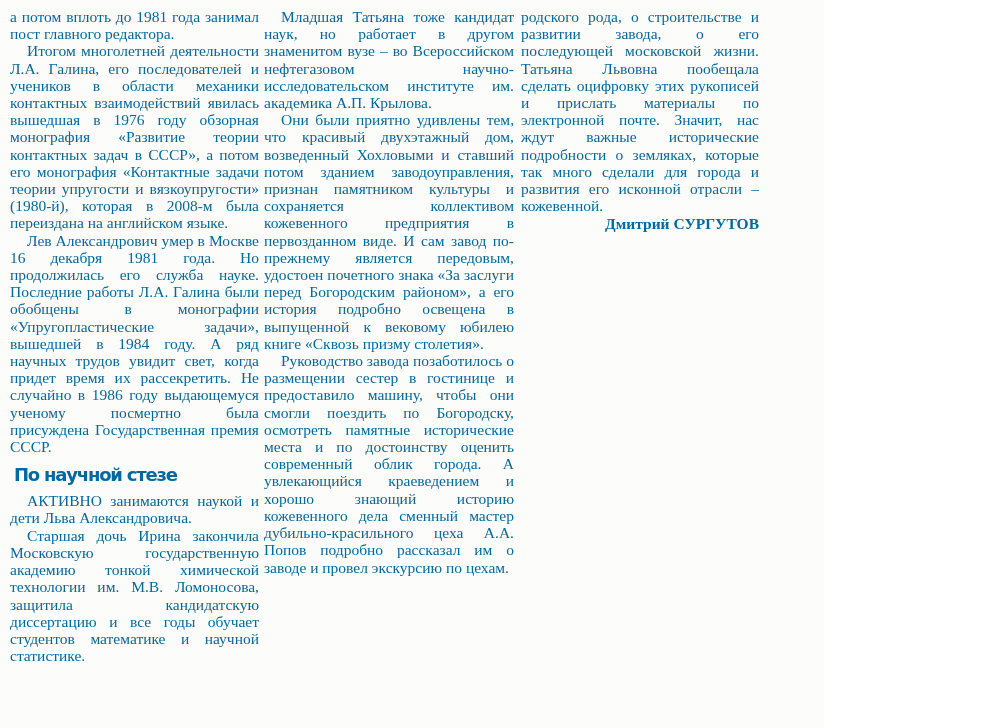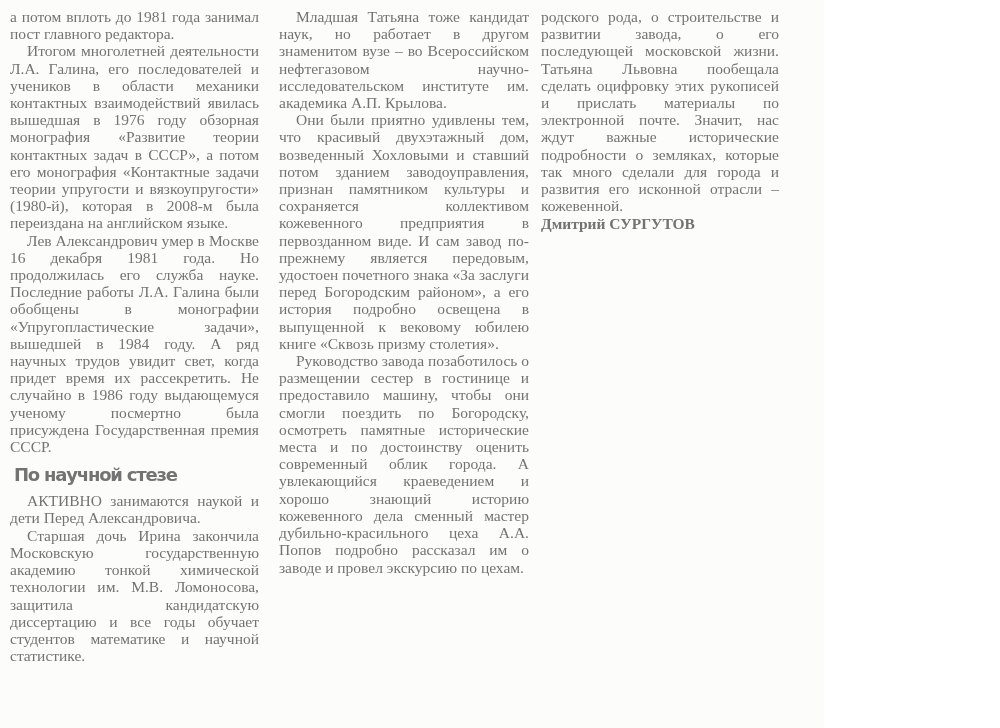--- a/index.html
+++ b/index.html
@@ -3,64 +3,64 @@
 <meta charset="utf-8">
 <style>
   html, body { margin: 0; padding: 0; }
   .page {
     position: relative;
     width: 824px;
     height: 728px;
     background: #fcfcfa;
     overflow: hidden;
     font-family: "Liberation Serif", serif;
-    color: #737373;
+    color: #0369a1;
   }
   .col {
     position: absolute;
     top: 8px;
     text-align: justify;
     font-size: 15.5px;
     line-height: 17.2px;
   }
   #col1 { left: 10px;  width: 249px; }
-  #col2 { left: 279px; width: 250px; }
-  #col3 { left: 541px; width: 238px; }
+  #col2 { left: 264px; width: 250px; }
+  #col3 { left: 521px; width: 238px; }
   .col p { margin: 0; text-indent: 17px; }
   .col p.noindent { text-indent: 0; }
   h2.section-heading {
     font-family: "DejaVu Sans", sans-serif;
     font-weight: bold;
     font-size: 18px;
     line-height: 29px;
     letter-spacing: -1.2px;
     margin: 5px 0 3px 4px;
     text-align: left;
     text-indent: 0;
     white-space: nowrap;
   }
   .lead-italic { }
   p.signature {
-    text-align: left;
+    text-align: right;
     text-indent: 0;
     font-weight: bold;
     margin-top: 1px;
   }
 </style>
 </head>
 <body>
 
 <div class="page">
 
   <div class="col" id="col1">
     <p class="noindent">а потом вплоть до 1981 года занимал пост главного редактора.</p>
     <p>Итогом многолетней деятельности Л.А. Галина, его последователей и учеников в области механики контактных взаимодействий явилась вышедшая в 1976 году обзорная монография «Развитие теории контактных задач в СССР», а потом его монография «Контактные задачи теории упругости и вязкоупругости» (1980-й), которая в 2008-м была переиздана на английском языке.</p>
     <p>Лев Александрович умер в Москве 16 декабря 1981 года. Но продолжилась его служба науке. Последние работы Л.А. Галина были обобщены в монографии «Упругопластические задачи», вышедшей в 1984 году. А ряд научных трудов увидит свет, когда придет время их рассекретить. Не случайно в 1986 году выдающемуся ученому посмертно была присуждена Государственная премия СССР.</p>
     <h2 class="section-heading">По научной стезе</h2>
-    <p>АКТИВНО занимаются наукой и дети Перед Александровича.</p>
+    <p>АКТИВНО занимаются наукой и дети Льва Александровича.</p>
     <p>Старшая дочь Ирина закончила Московскую государственную академию тонкой химической технологии им. М.В. Ломоносова, защитила кандидатскую диссертацию и все годы обучает студентов математике и научной статистике.</p>
   </div>
 
   <div class="col" id="col2">
     <p>Младшая Татьяна тоже кандидат наук, но работает в другом знаменитом вузе – во Всероссийском нефтегазовом научно-исследовательском институте им. академика А.П. Крылова.</p>
     <p><span class="lead-italic">Они были приятно удивлены</span><span> тем, что красивый двухэтажный дом, возведенный Хохловыми и ставший потом зданием заводоуправления, признан памятником культуры и сохраняется коллективом кожевенного предприятия в первозданном виде. И сам завод по-прежнему является передовым, удостоен почетного знака «За заслуги перед Богородским районом», а его история подробно освещена в выпущенной к вековому юбилею книге «Сквозь призму столетия».</span></p>
     <p>Руководство завода позаботилось о размещении сестер в гостинице и предоставило машину, чтобы они смогли поездить по Богородску, осмотреть памятные исторические места и по достоинству оценить современный облик города. А увлекающийся краеведением и хорошо знающий историю кожевенного дела сменный мастер дубильно-красильного цеха А.А. Попов подробно рассказал им о заводе и провел экскурсию по цехам.</p>
   </div>
 
   <div class="col" id="col3">

